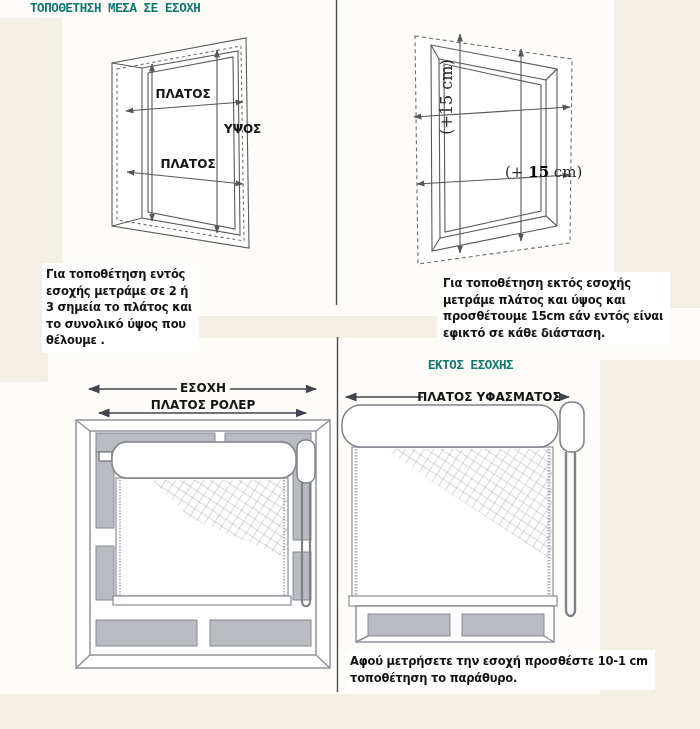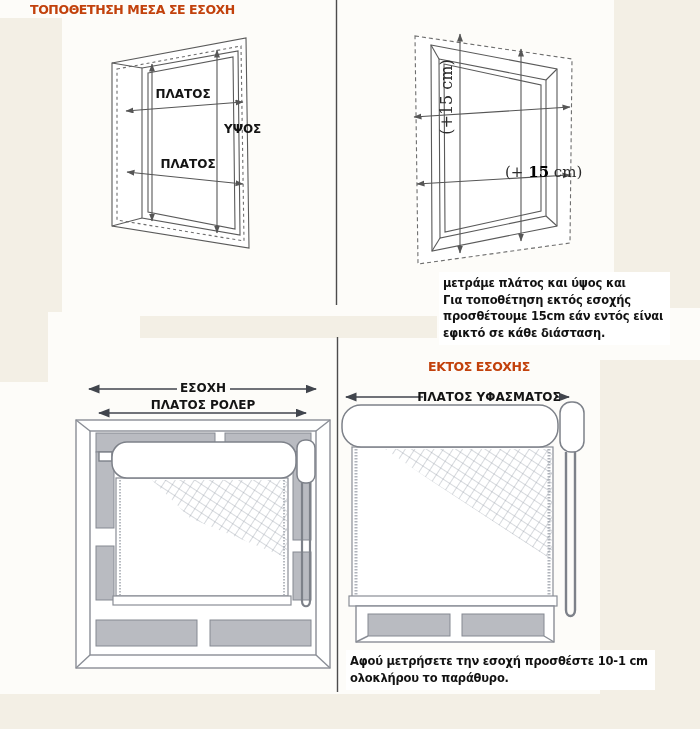--- a/index.html
+++ b/index.html
@@ -6,21 +6,21 @@
   html,body { width:700px; height:729px; }
   .page {
     position:relative; width:700px; height:729px;
     background:#fdfcf9; overflow:hidden;
     font-family:"DejaVu Sans","Liberation Sans",sans-serif;
     color:#141414;
   }
   .patch { position:absolute; background:#f3efe5; }
   .qtitle {
     position:absolute; font-weight:bold; font-size:12.5px;
-    letter-spacing:-0.4px; white-space:nowrap; color:#c2410c;
+    letter-spacing:-0.4px; white-space:nowrap; color:#0f766e;font-family:Liberation Mono, monospace;
   }
   .caption {
     position:absolute; font-weight:bold; font-size:11.5px;
     line-height:16.5px; letter-spacing:-0.2px; background:#ffffff;
     padding:3px 7px 4px 4px; color:#121212;
   }
   .caption div { white-space:nowrap; }
   svg.art { position:absolute; left:0; top:0; }
   svg text {
     font-family:"DejaVu Sans","Liberation Sans",sans-serif;
@@ -153,26 +153,33 @@
         <line x1="346" y1="397" x2="423" y2="397" marker-start="url(#mB)"></line>
         <line x1="555" y1="397" x2="569" y2="397" marker-end="url(#mB)"></line>
       </g>
       <text x="489" y="401" font-size="12" text-anchor="middle" stroke="none">ΠΛΑΤΟΣ ΥΦΑΣΜΑΤΟΣ</text>
     </g>
   </svg>
 
   <div class="qtitle" style="left:30px;top:2px">ΤΟΠΟΘΕΤΗΣΗ ΜΕΣΑ ΣΕ ΕΣΟΧΗ</div>
   <div class="qtitle" style="left:428px;top:359px">ΕΚΤΟΣ ΕΣΟΧΗΣ</div>
 
+  <div class="caption" style="left:42px;top:263px">
+    <div>Για τοποθέτηση εντός</div>
+    <div>εσοχής μετράμε σε 2 ή</div>
+    <div>3 σημεία το πλάτος και</div>
+    <div>το συνολικό ύψος που</div>
+    <div>θέλουμε .</div>
+  </div>
 
   <div class="caption" style="left:439px;top:272px">
+    <div>Για   τοποθέτηση εκτός εσοχής</div>
     <div>μετράμε πλάτος και ύψος και</div>
-    <div>Για   τοποθέτηση εκτός εσοχής</div>
     <div>προσθέτουμε 15cm εάν εντός είναι</div>
     <div>εφικτό σε κάθε διάσταση.</div>
   </div>
 
   <div class="caption" style="left:346px;top:650px">
     <div>Αφού μετρήσετε την εσοχή προσθέστε 10-1 cm</div>
-    <div>ολοκλήρου το παράθυρο.</div>
+    <div>τοποθέτηση το παράθυρο.</div>
   </div>
 
 </div>
 
 </body></html>

